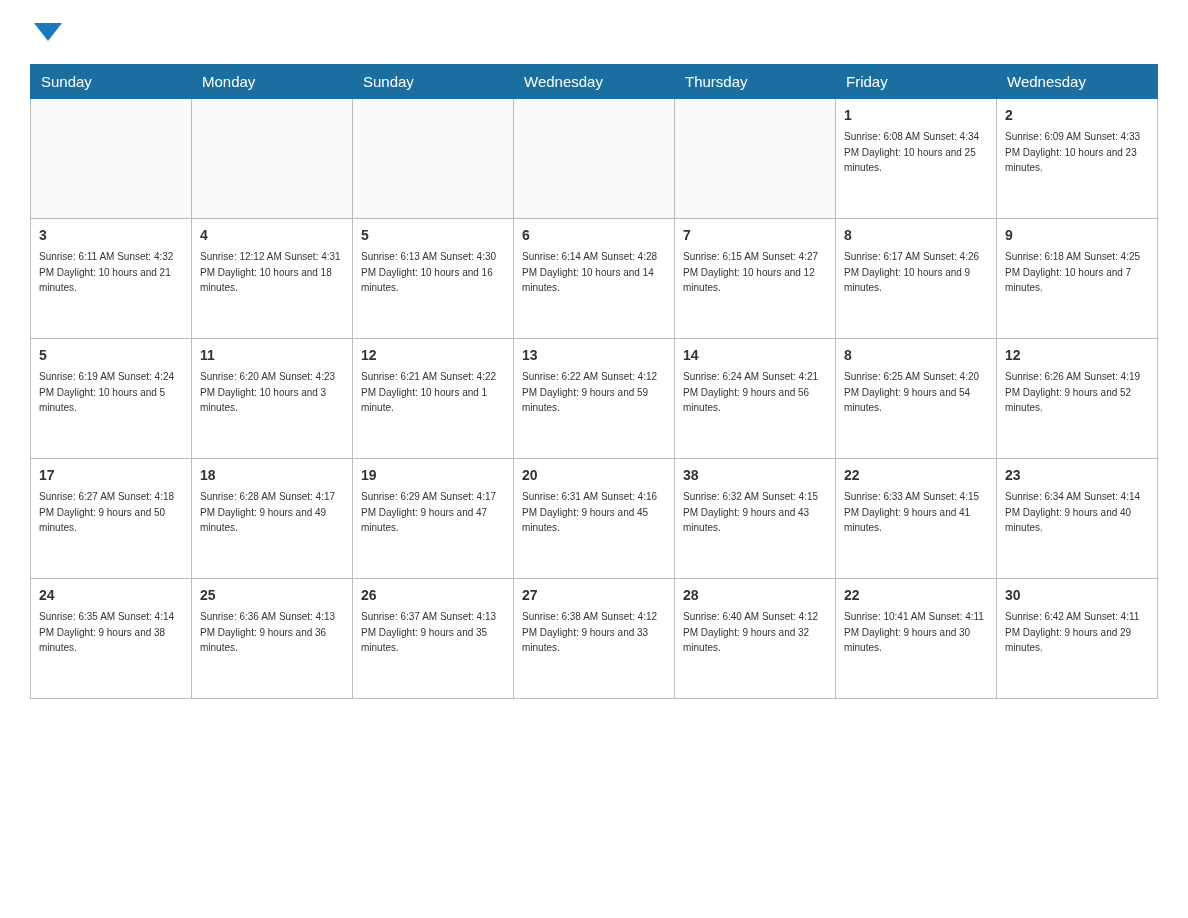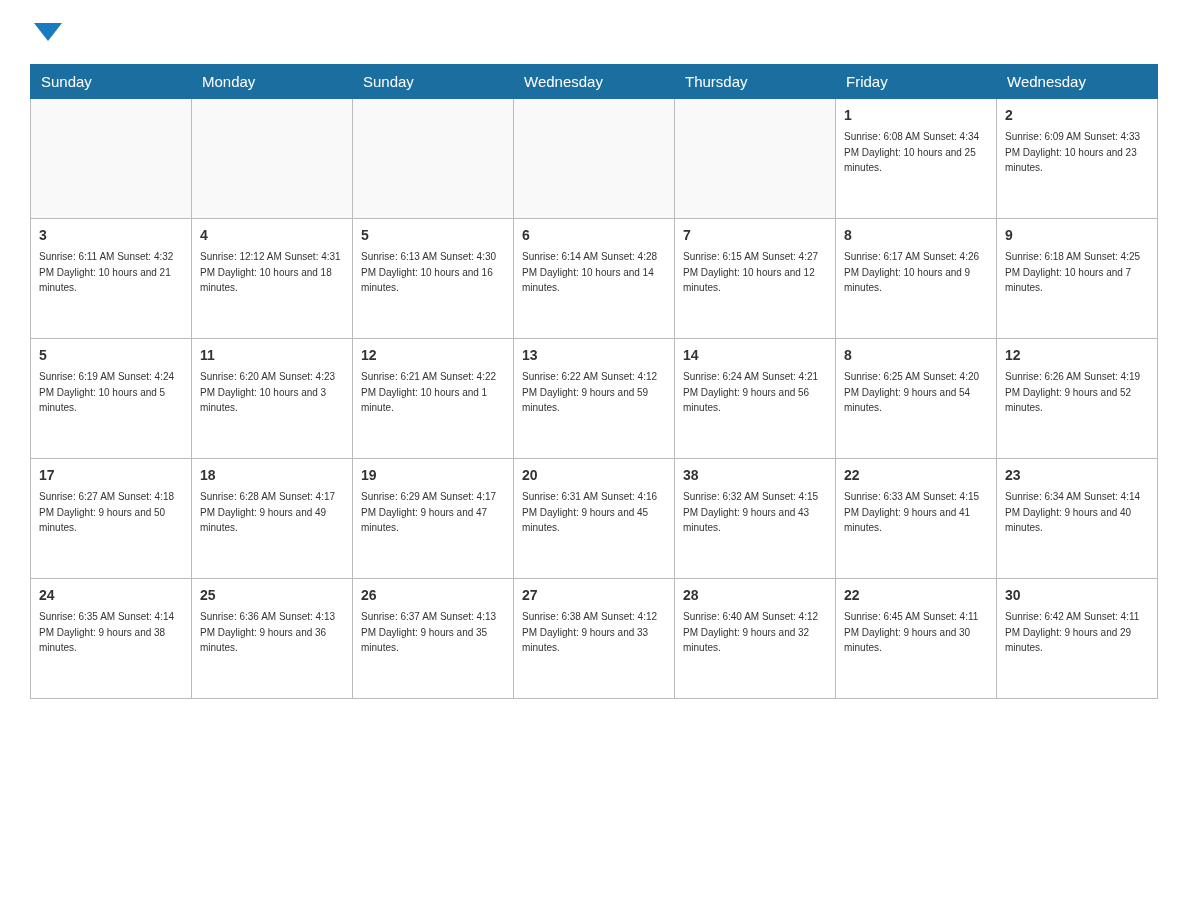--- a/index.html
+++ b/index.html
@@ -307,21 +307,21 @@
 Daylight: 9 hours and 33 minutes.</div>
         </td>
         <td>
           <span class="day-number">28</span>
           <div class="cell-content">Sunrise: 6:40 AM
 Sunset: 4:12 PM
 Daylight: 9 hours and 32 minutes.</div>
         </td>
         <td>
           <span class="day-number">22</span>
-          <div class="cell-content">Sunrise: 6:45 AM
+          <div class="cell-content">Sunrise: 10:41 AM
 Sunset: 4:11 PM
 Daylight: 9 hours and 30 minutes.</div>
         </td>
         <td>
           <span class="day-number">30</span>
           <div class="cell-content">Sunrise: 6:42 AM
 Sunset: 4:11 PM
 Daylight: 9 hours and 29 minutes.</div>
         </td>
       </tr>

